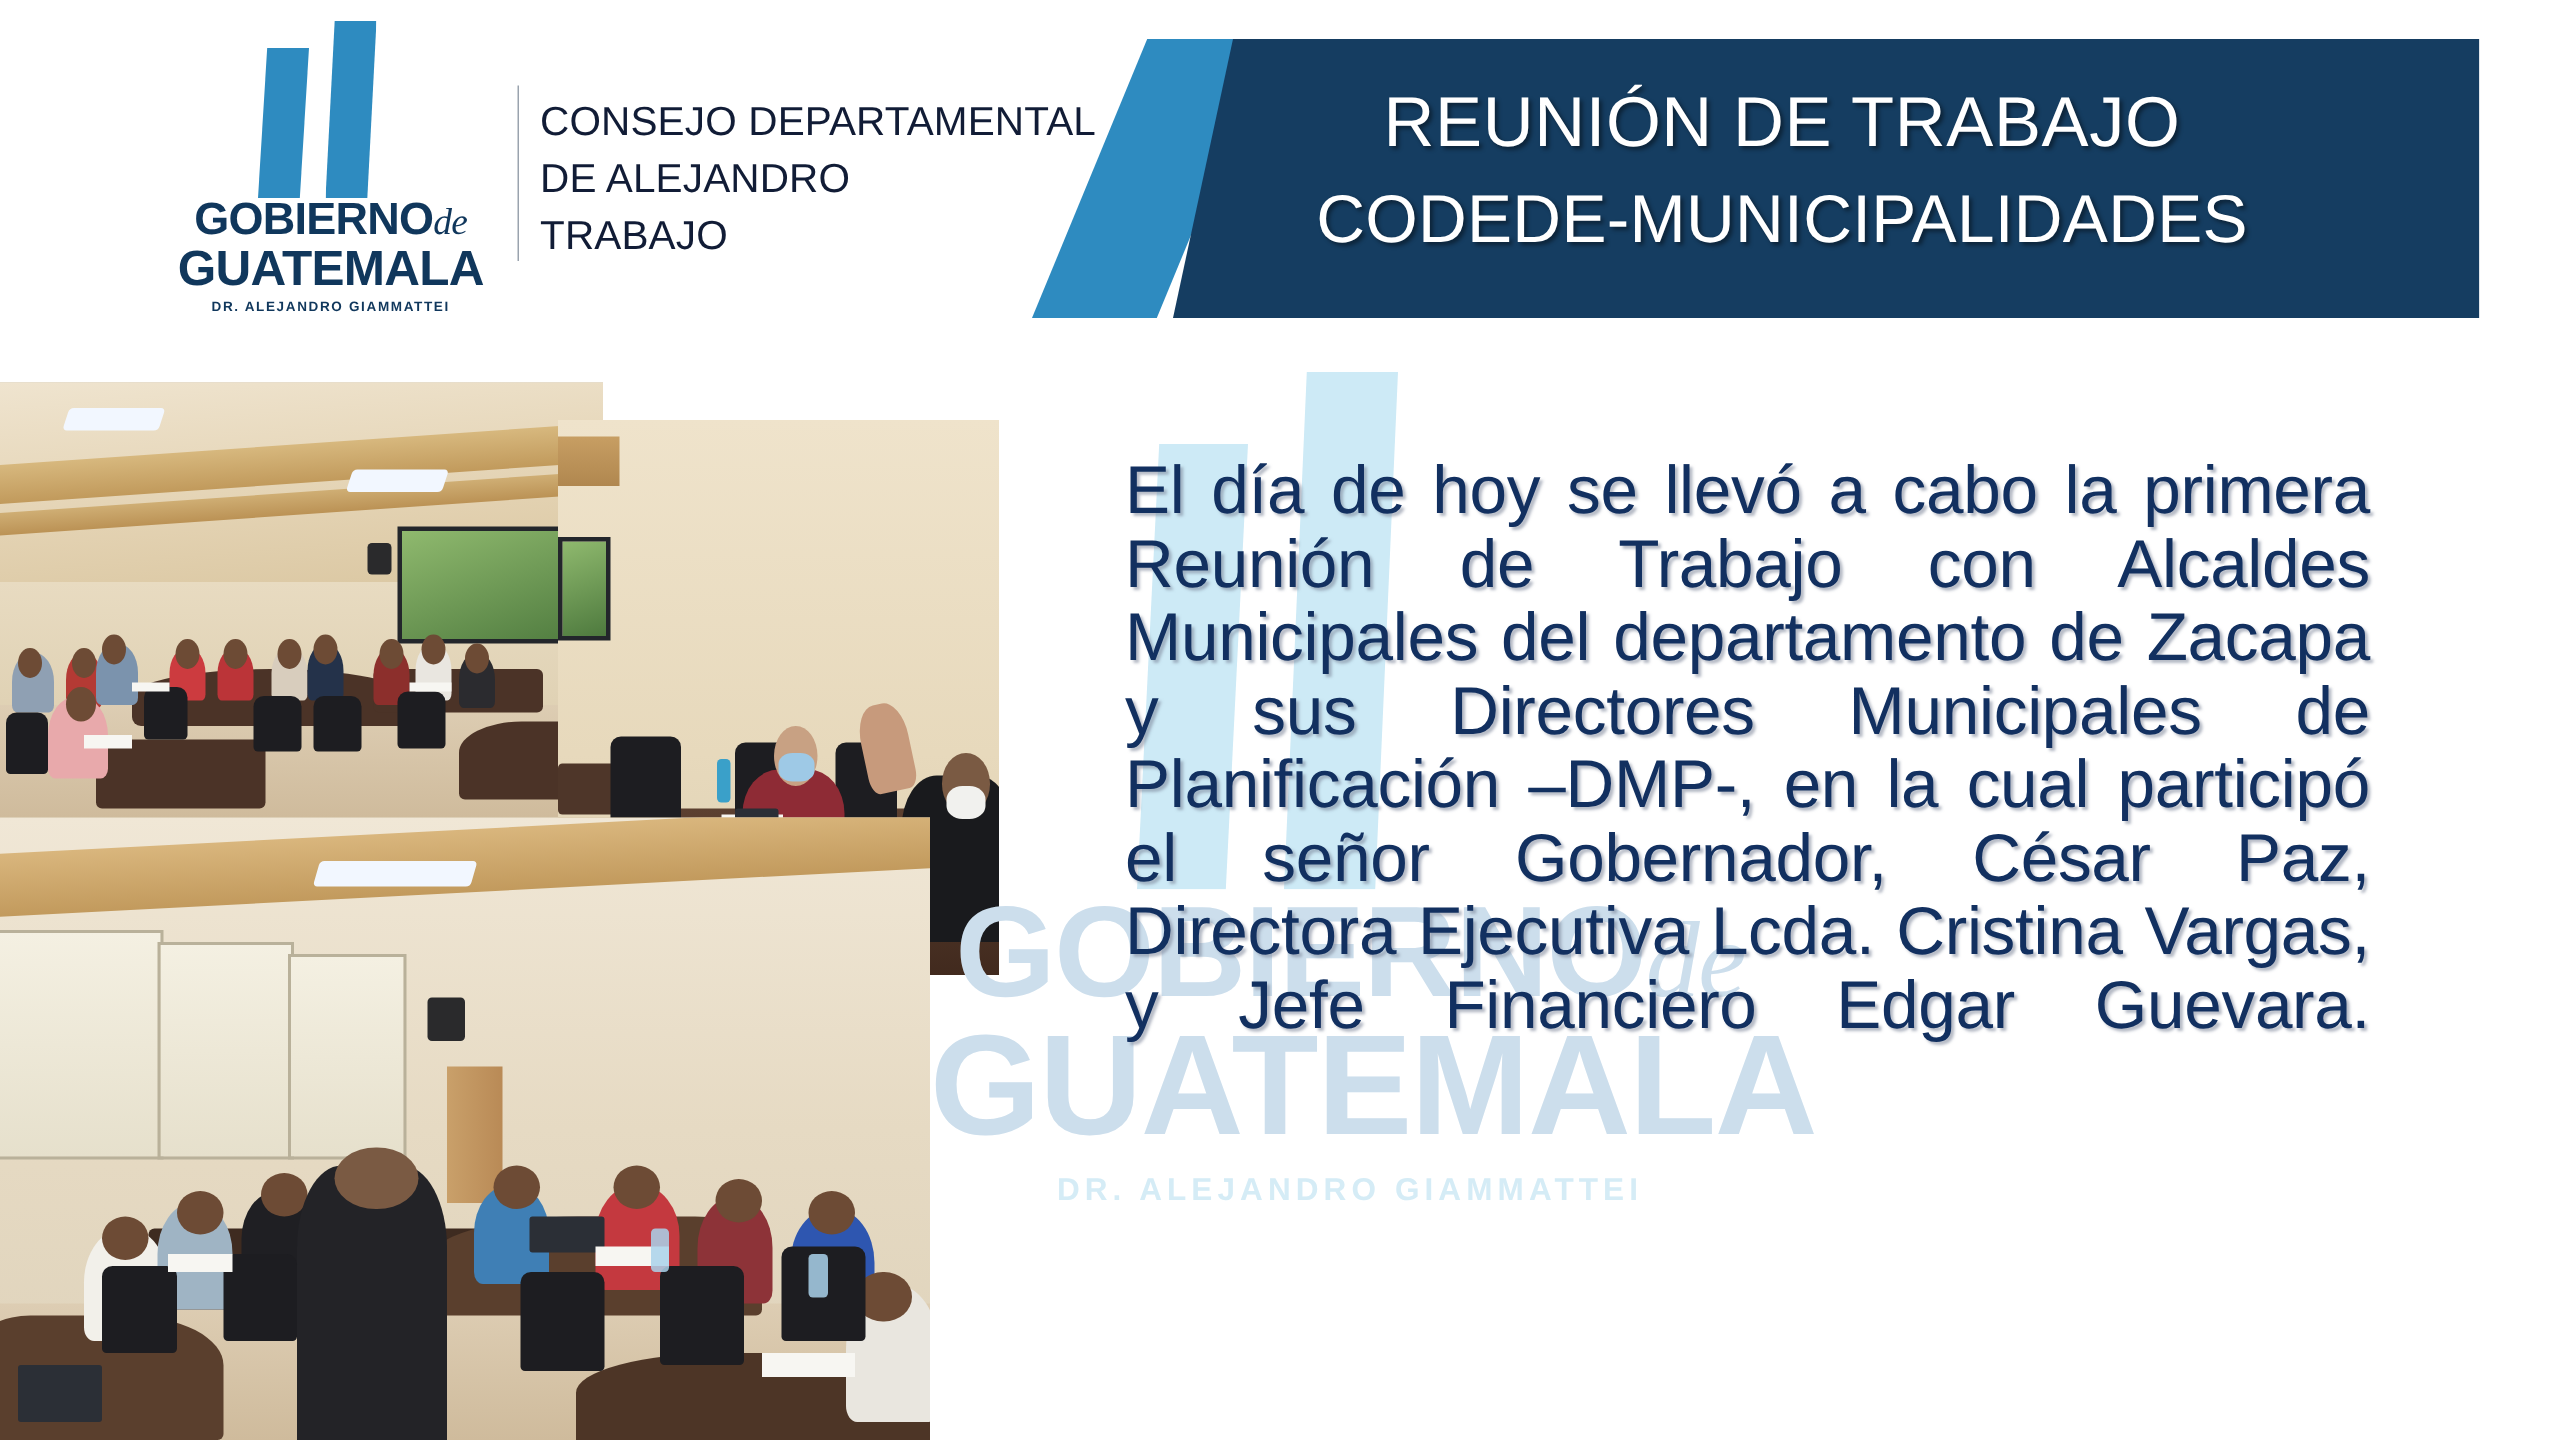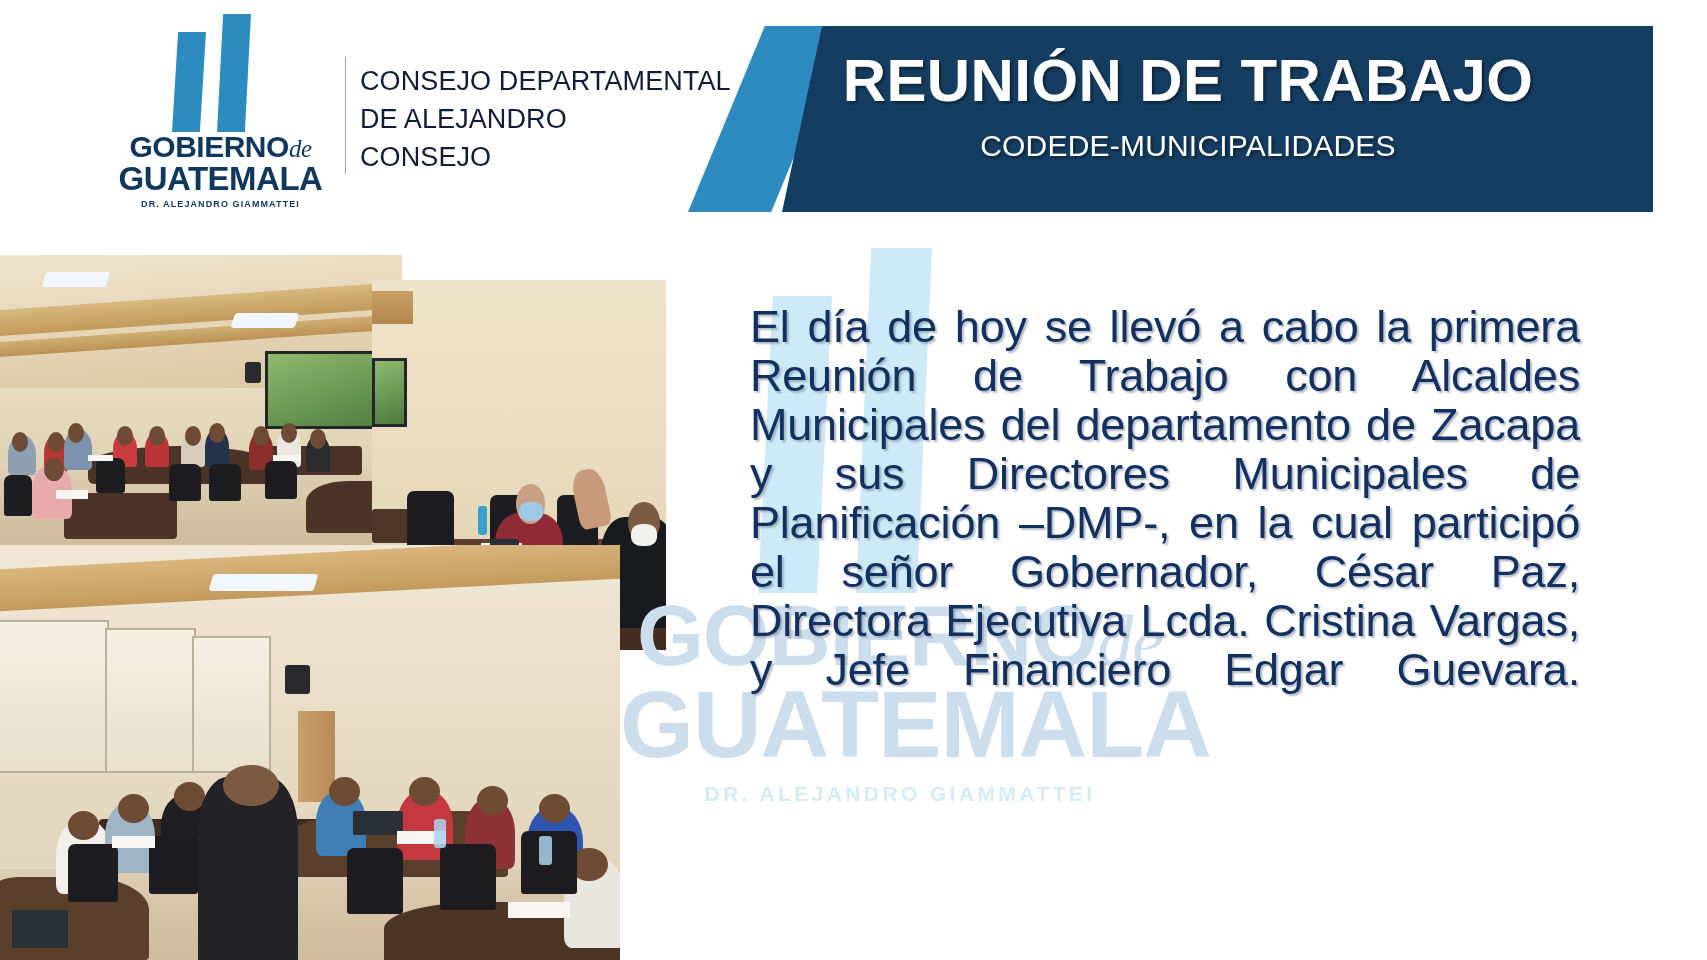--- a/index.html
+++ b/index.html
@@ -148,29 +148,29 @@
   }
   #banner-text {
     position: absolute;
     left: 100px;
     top: 22px;
     width: 800px;
     text-align: center;
     color: #ffffff;
   }
   #banner-line-1 {
-    font-size: 60px;
-    font-weight: bold;
+    font-size: 47px;
+    font-weight: normal;
     letter-spacing: 0.4px;
     line-height: 66px;
     text-shadow: 2px 2px 3px rgba(0,0,0,0.45);
     white-space: nowrap;
   }
   #banner-line-2 {
-    font-size: 30px;
+    font-size: 45px;
     font-weight: normal;
     letter-spacing: 0.2px;
     line-height: 64px;
     text-shadow: 2px 2px 3px rgba(0,0,0,0.45);
     white-space: nowrap;
   }
 
   
   #collage {
     position: absolute;
@@ -337,21 +337,21 @@
     <div id="logo-word-1"><span>GOBIERNO</span><span class="de">de</span></div>
     <div id="logo-word-2">GUATEMALA</div>
     <div id="logo-sub">DR. ALEJANDRO GIAMMATTEI</div>
   </div>
 
   <div id="header-divider"></div>
 
   <div id="council-name">
     <div>CONSEJO DEPARTAMENTAL</div>
     <div>DE ALEJANDRO</div>
-    <div>CONSEJO</div>
+    <div>TRABAJO</div>
   </div>
 
   <div id="banner">
     <div id="banner-accent"></div>
     <div id="banner-body"></div>
     <div id="banner-text">
       <div id="banner-line-1">REUNIÓN DE TRABAJO</div>
       <div id="banner-line-2">CODEDE-MUNICIPALIDADES</div>
     </div>
   </div>

